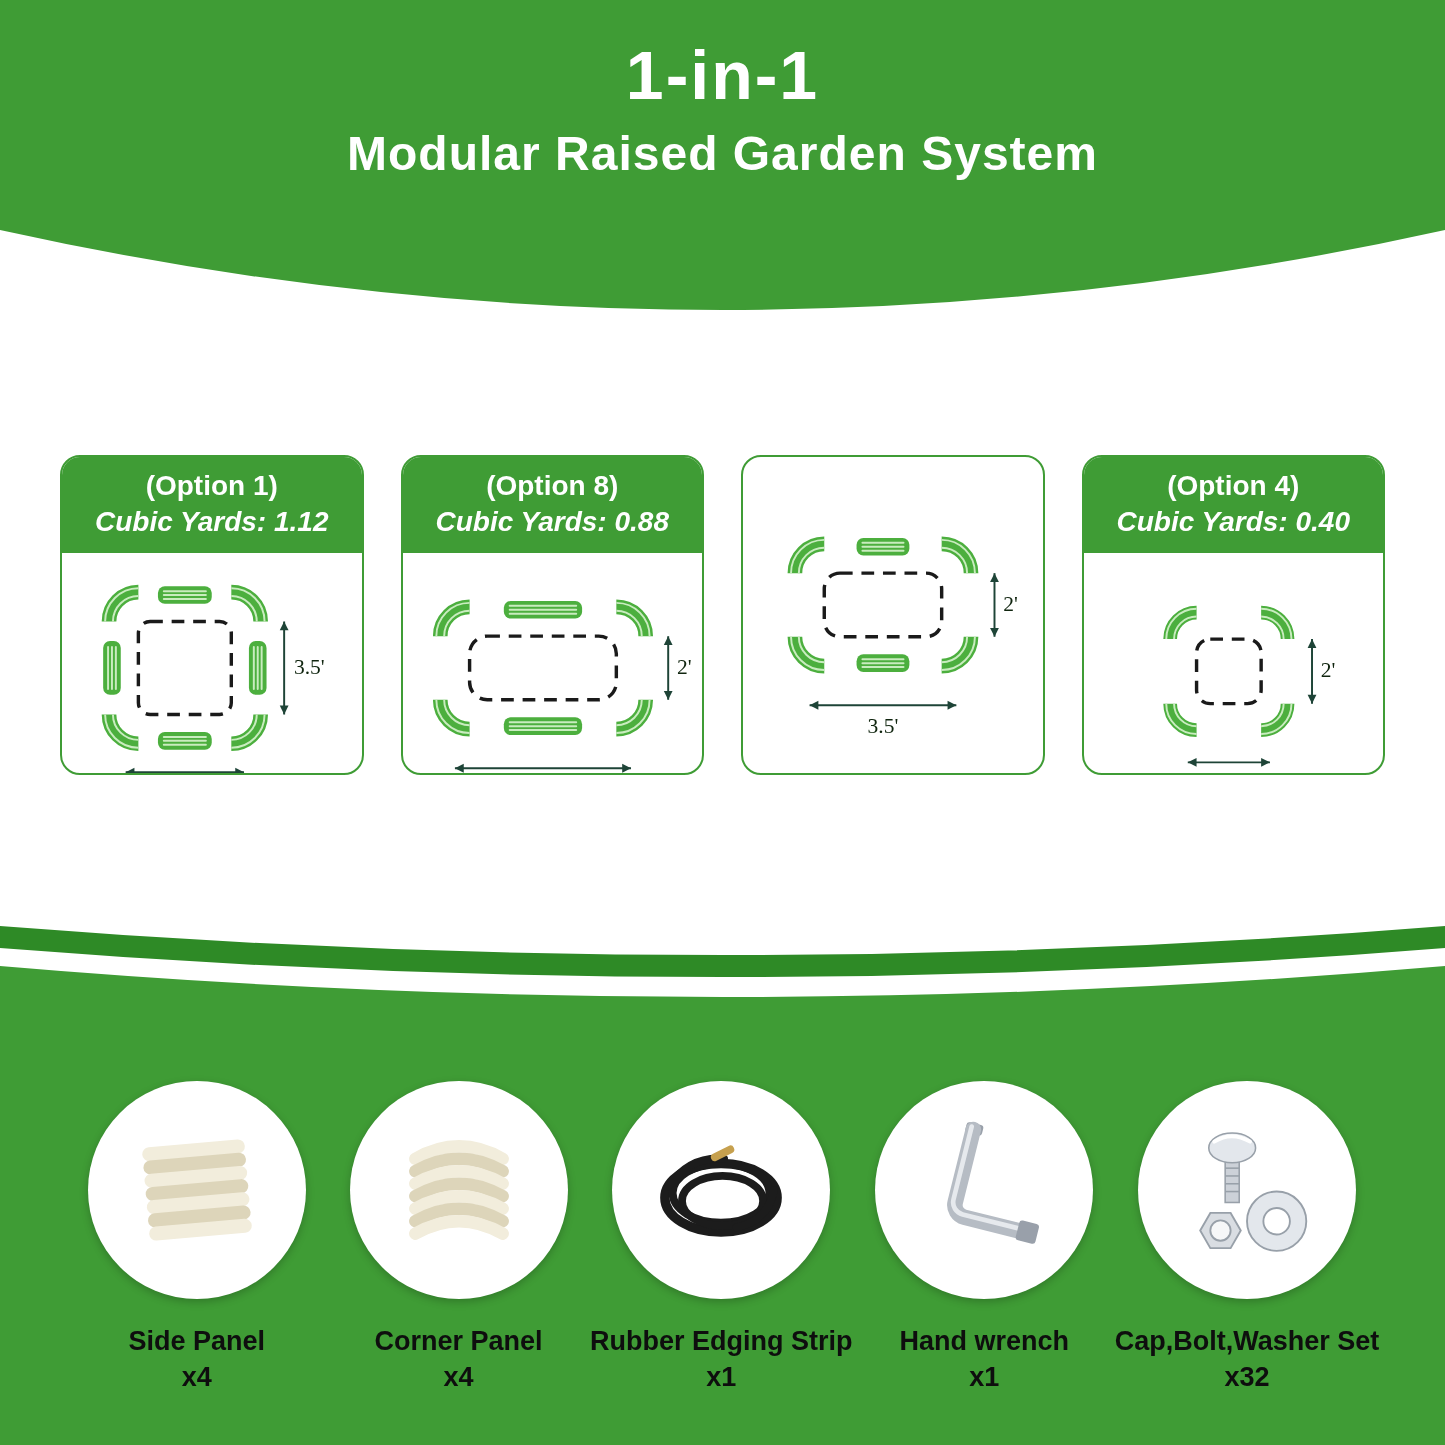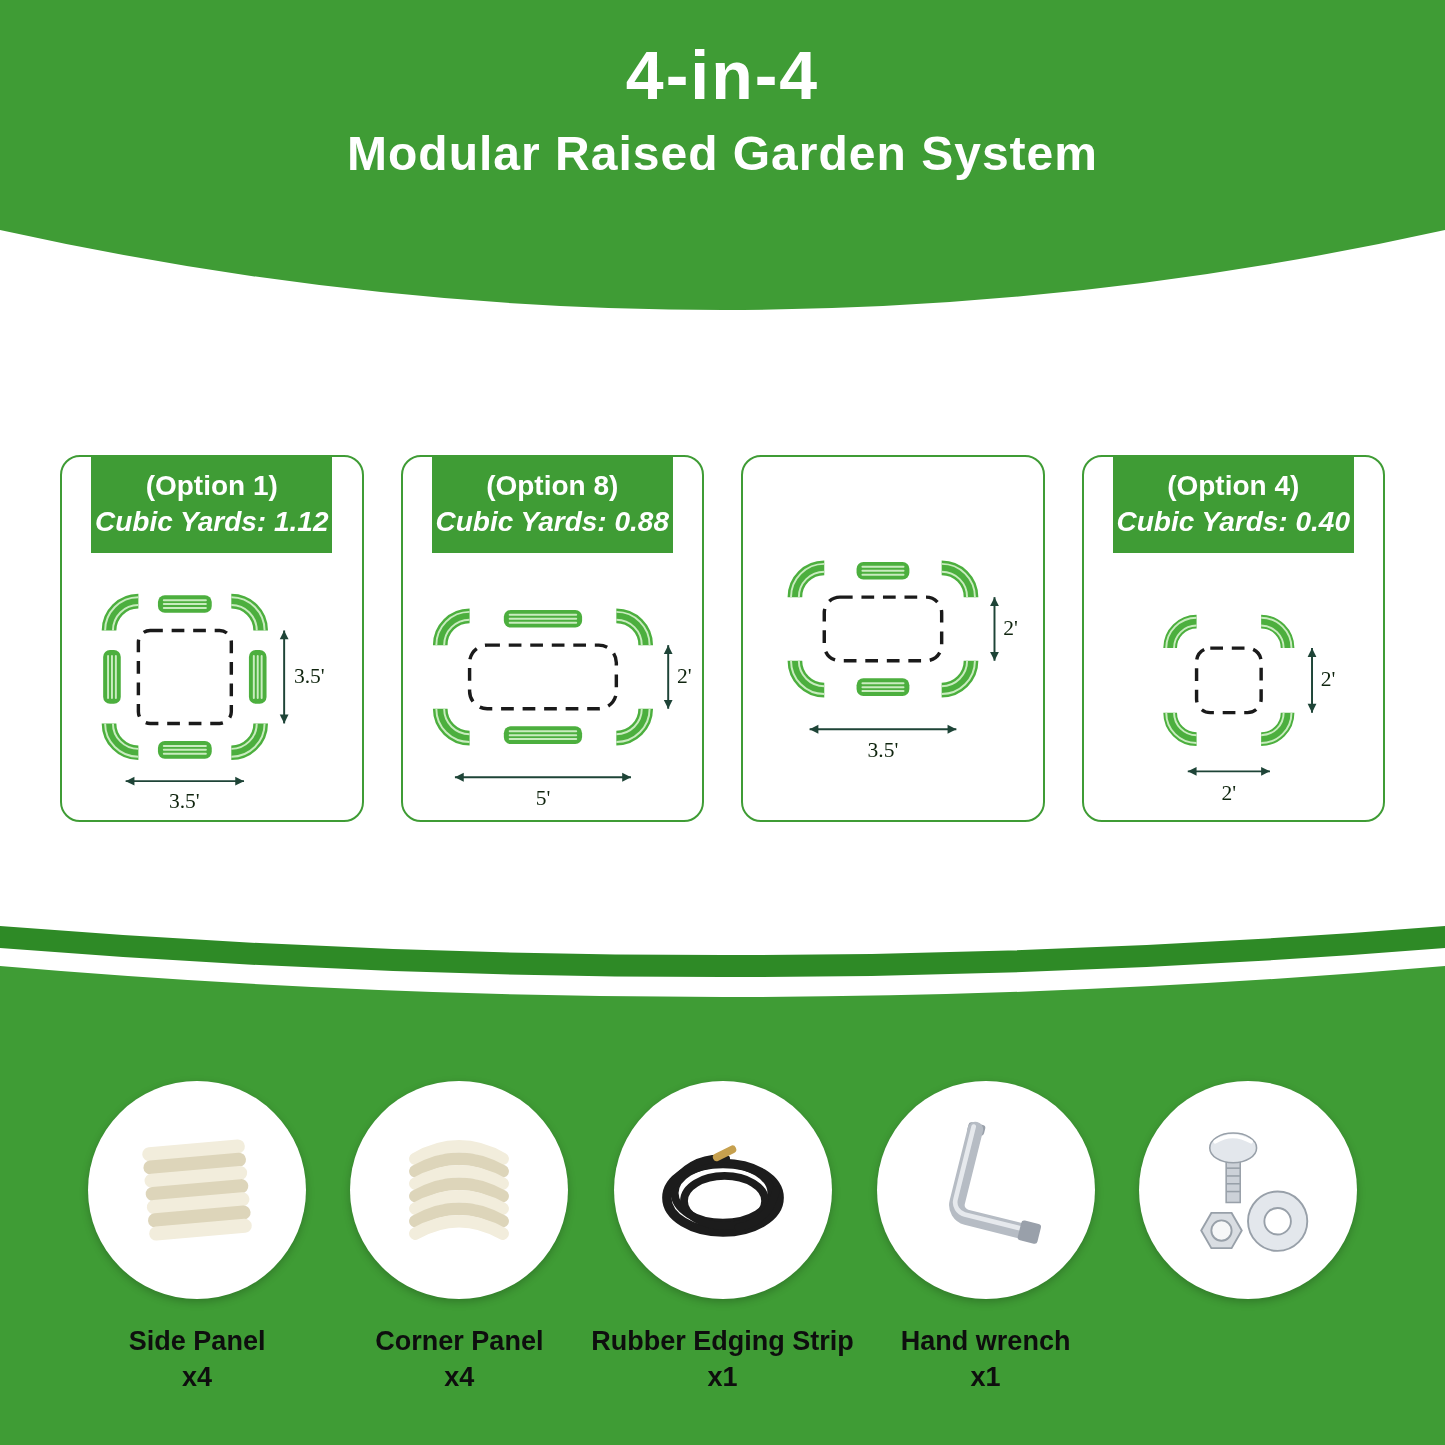--- a/index.html
+++ b/index.html
@@ -11,22 +11,22 @@
   
   .hero-svg { position:absolute; top:0; left:0; display:block; }
   .fill-green  { fill:var(--green, #3f9c35); }
   .fill-dgreen { fill:var(--dark-green, #2e8a26); }
   .hero-text { position:absolute; top:36px; left:0; width:100%; text-align:center; color:#ffffff; }
   .hero-line1 { font-size:68px; font-weight:800; letter-spacing:2px; }
   .hero-line2 { font-size:48px; font-weight:800; letter-spacing:1px; margin-top:12px; }
   
   .options { position:absolute; top:455px; left:60px; width:1325px; display:flex; gap:37px; }
   .card {
-    flex:1; height:367px; background:#ffffff; border:2px solid var(--green, #3f9c35);
-    border-radius:20px; overflow:hidden; display:flex; flex-direction:column;align-items:center;
+    flex:1; height:320px; background:#ffffff; border:2px solid var(--green, #3f9c35);
+    border-radius:20px; overflow:hidden; display:flex; flex-direction:column;
   }
   .card-head { background:var(--green, #3f9c35); color:#ffffff; text-align:center; padding:13px 4px 15px; }
   .card-title { font-size:28px; font-weight:700; }
   .card-sub   { font-size:28px; font-weight:700; margin-top:4px;font-style:italic; }
   .card-body  { flex:1; display:flex; align-items:center; justify-content:center; }
   .diagram { width:98%; height:auto; display:block; }
   
   .dash  { fill:none; stroke:#1a1a1a; stroke-width:3.5; stroke-dasharray:13 9; }
   .pc    { fill:none; stroke:var(--panel-green, #4caf3e); stroke-width:15; }
   .pc4   { fill:none; stroke:var(--panel-green, #4caf3e); stroke-width:14; }
@@ -55,21 +55,21 @@
 </style>
 </head>
 <body>
 
 <div class="canvas">
 
   <svg class="hero-svg" width="1445" height="320" viewBox="0 0 1445 320">
     <path class="fill-green" d="M0,0 H1445 V230 Q722.5,390 0,230 Z"></path>
   </svg>
   <div class="hero-text">
-    <div class="hero-line1">4-in-4</div>
+    <div class="hero-line1">1-in-1</div>
     <div class="hero-line2">Modular Raised Garden System</div>
   </div>
 
   <div class="options">
 
     <section class="card">
       <div class="card-head">
         <div class="card-title">(Option 1)</div>
         <div class="card-sub">Cubic Yards: 1.12</div>
       </div>
@@ -355,17 +355,21 @@
             <g>
               <polygon points="46,76 39.5,87.3 26.5,87.3 20,76 26.5,64.7 39.5,64.7" fill="#d9dde2" stroke="#98a0a9" stroke-width="1.2"></polygon>
               <circle cx="33" cy="76" r="6.5" fill="#f6f7f8" stroke="#98a0a9" stroke-width="1.2"></circle>
             </g>
             <g>
               <circle cx="69" cy="70" r="19" fill="#e3e7ec" stroke="#98a0a9" stroke-width="1.2"></circle>
               <circle cx="69" cy="70" r="8.5" fill="#ffffff" stroke="#98a0a9" stroke-width="1.2"></circle>
             </g>
           </svg>
         </div>
+        <div class="part-label">
+          <div>Cap,Bolt,Washer Set</div>
+          <div>x32</div>
+        </div>
       </div>
 
     </div>
   </div>
 </div>
 
 </body></html>

